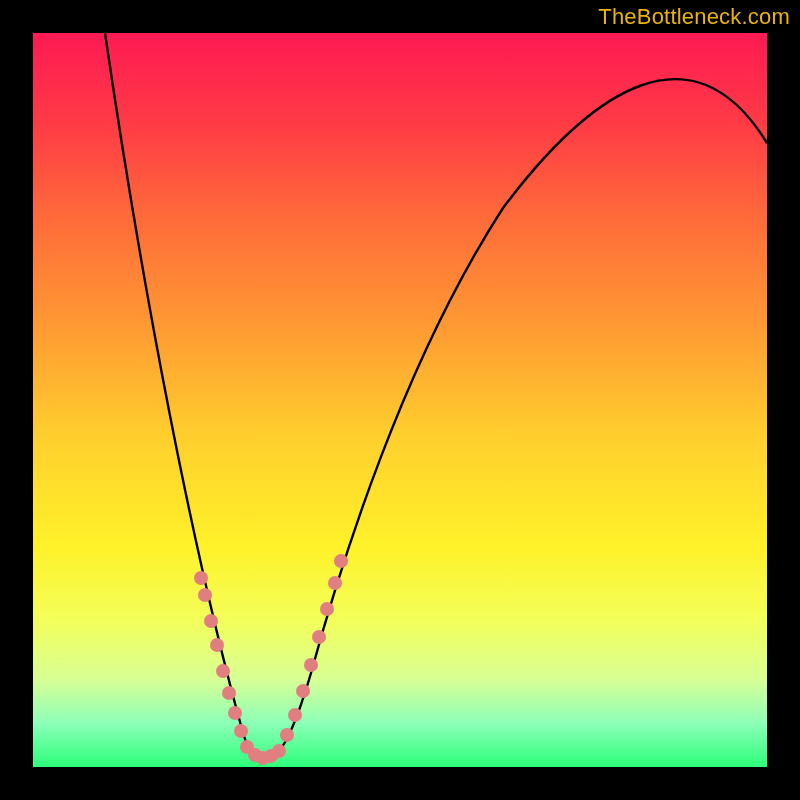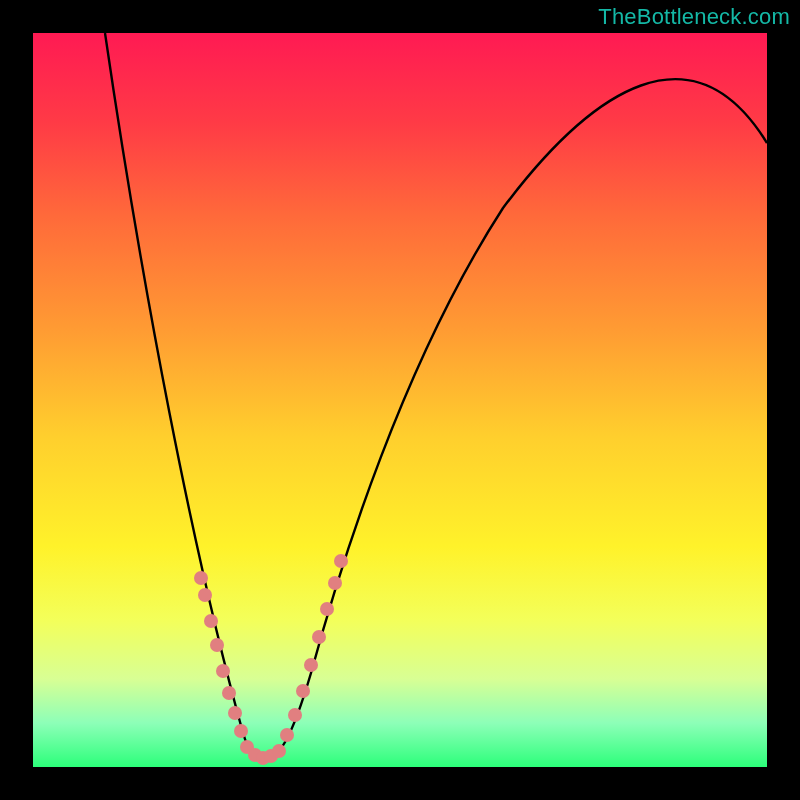--- a/index.html
+++ b/index.html
@@ -27,21 +27,21 @@
     height: 734px;
     
     overflow: hidden; 
   }
   .watermark {
     position: absolute;
     top: 4px;
     right: 10px;
     font-size: 22px;
     font-weight: 500;
-    color: #14b8a6;
+    color: #eab308;
     letter-spacing: 0.2px;
     font-family: Arial, Helvetica, sans-serif;
   }
   svg.curve {
     position: absolute;
     top: 0;
     left: 0;
     width: 734px;
     height: 734px;
   }

